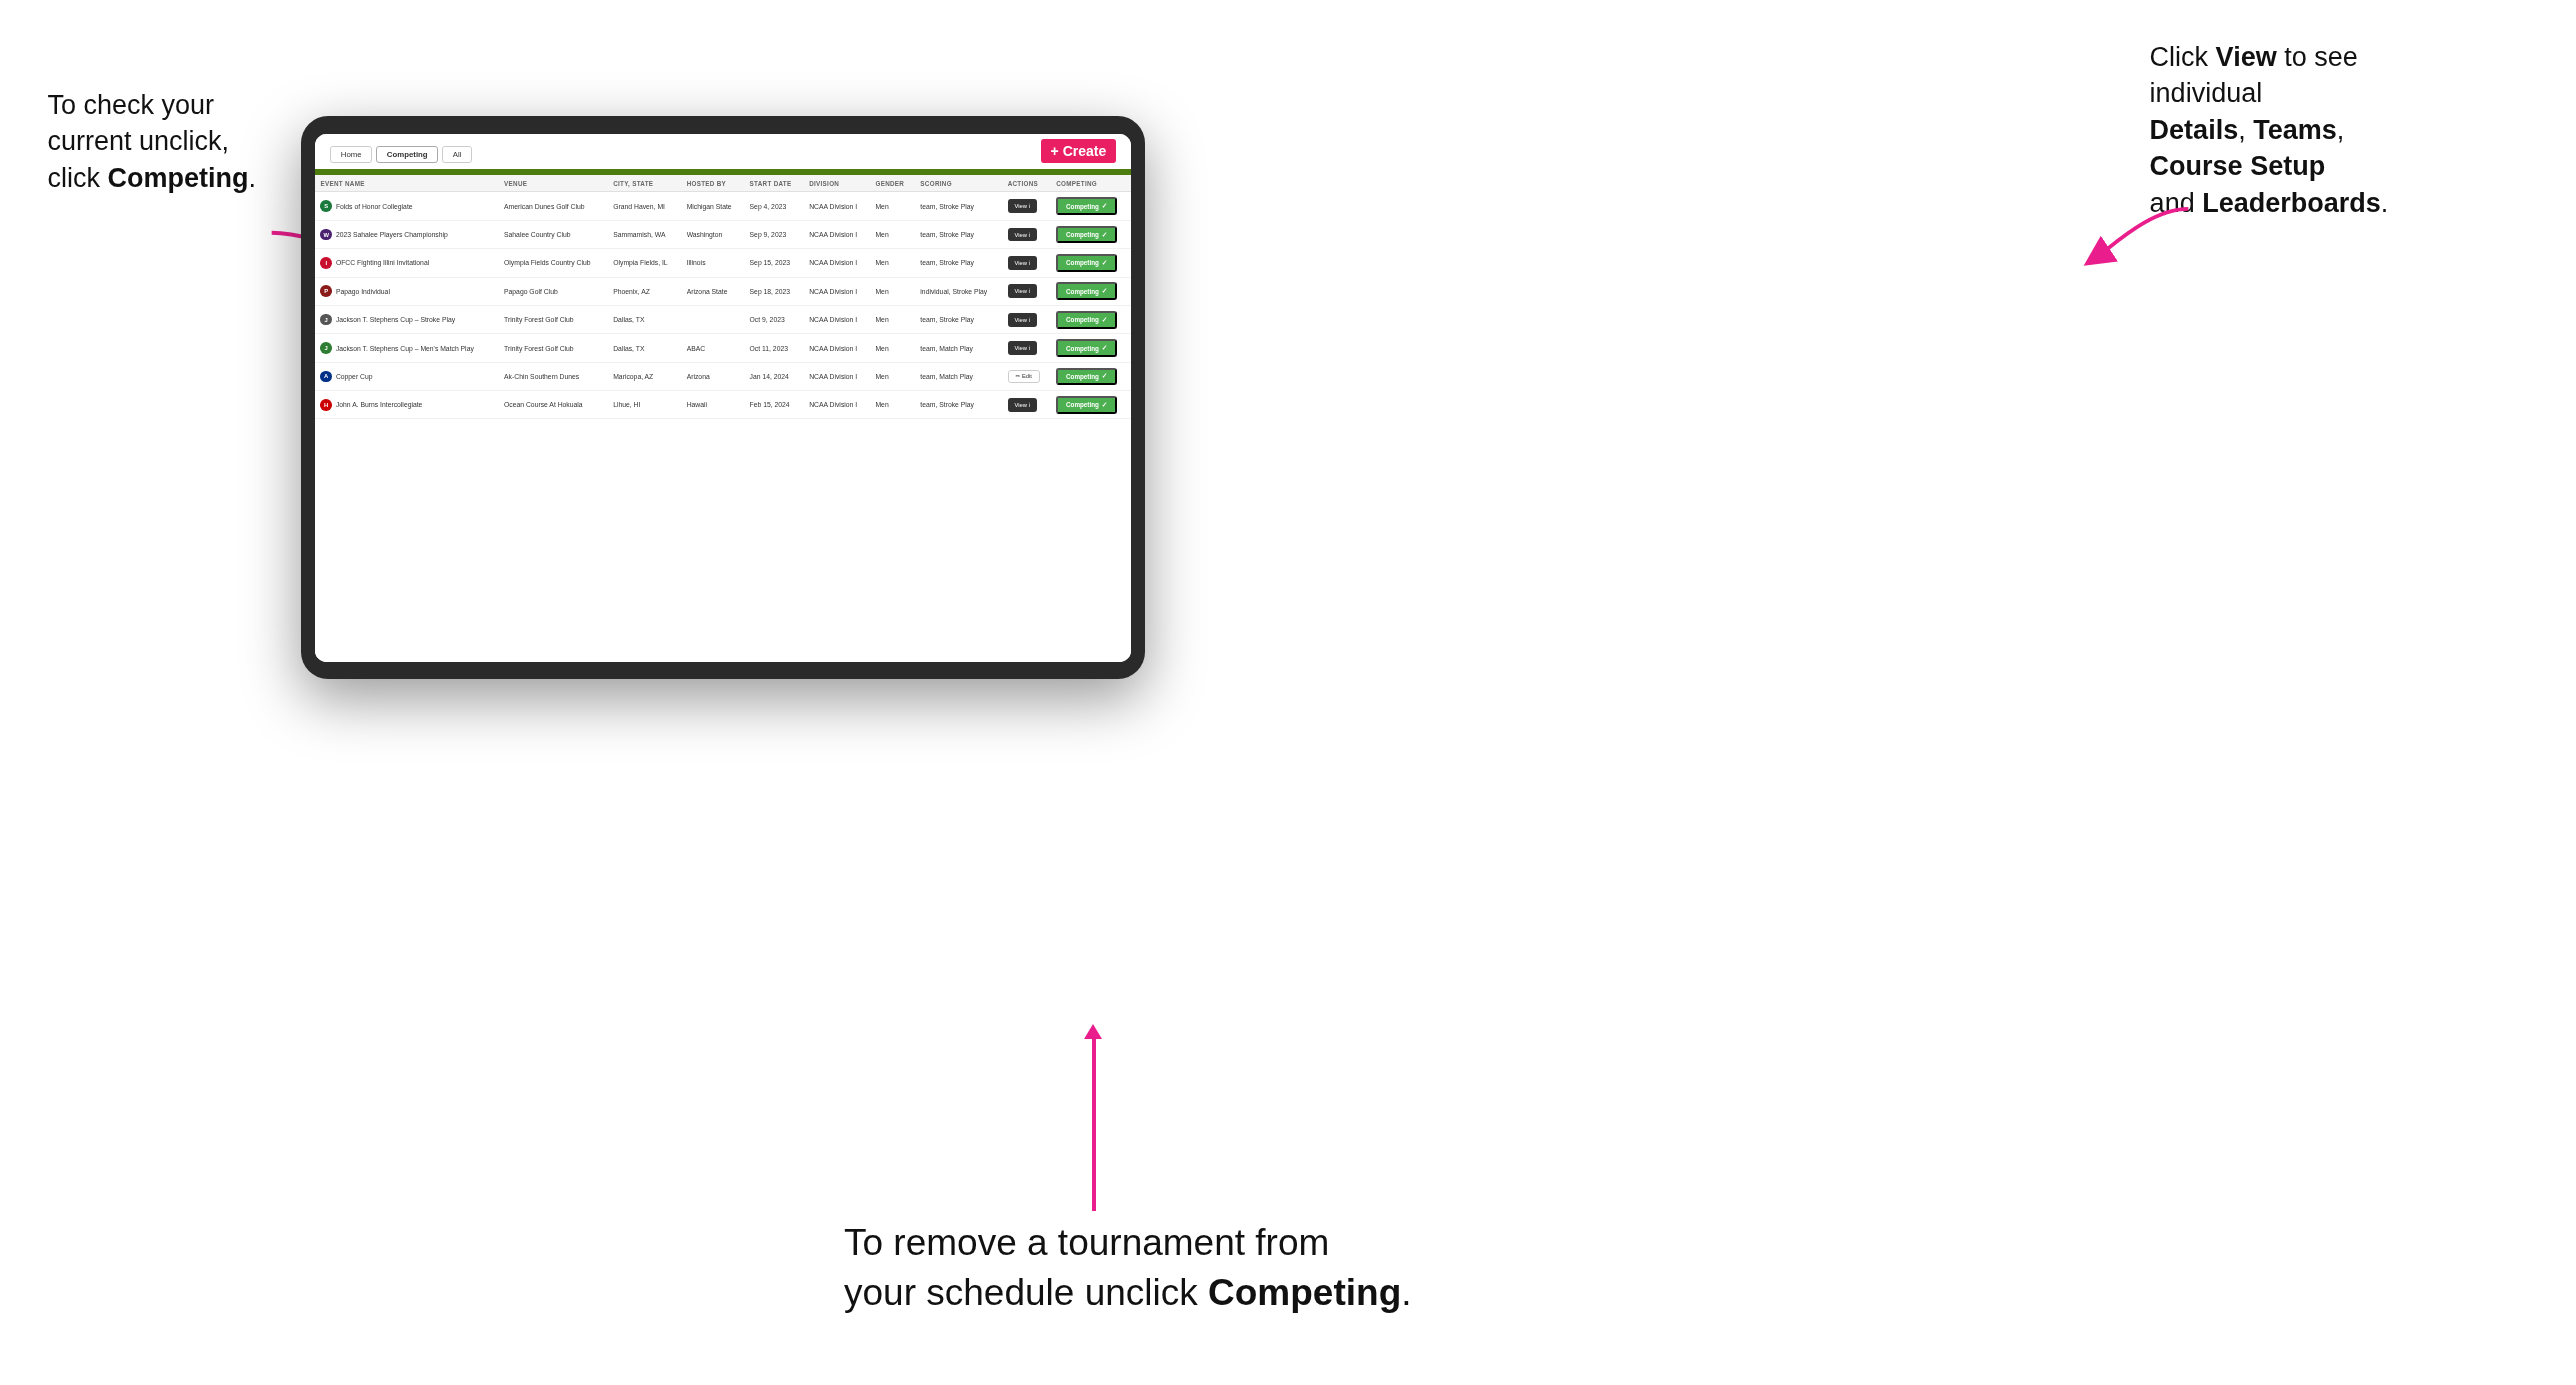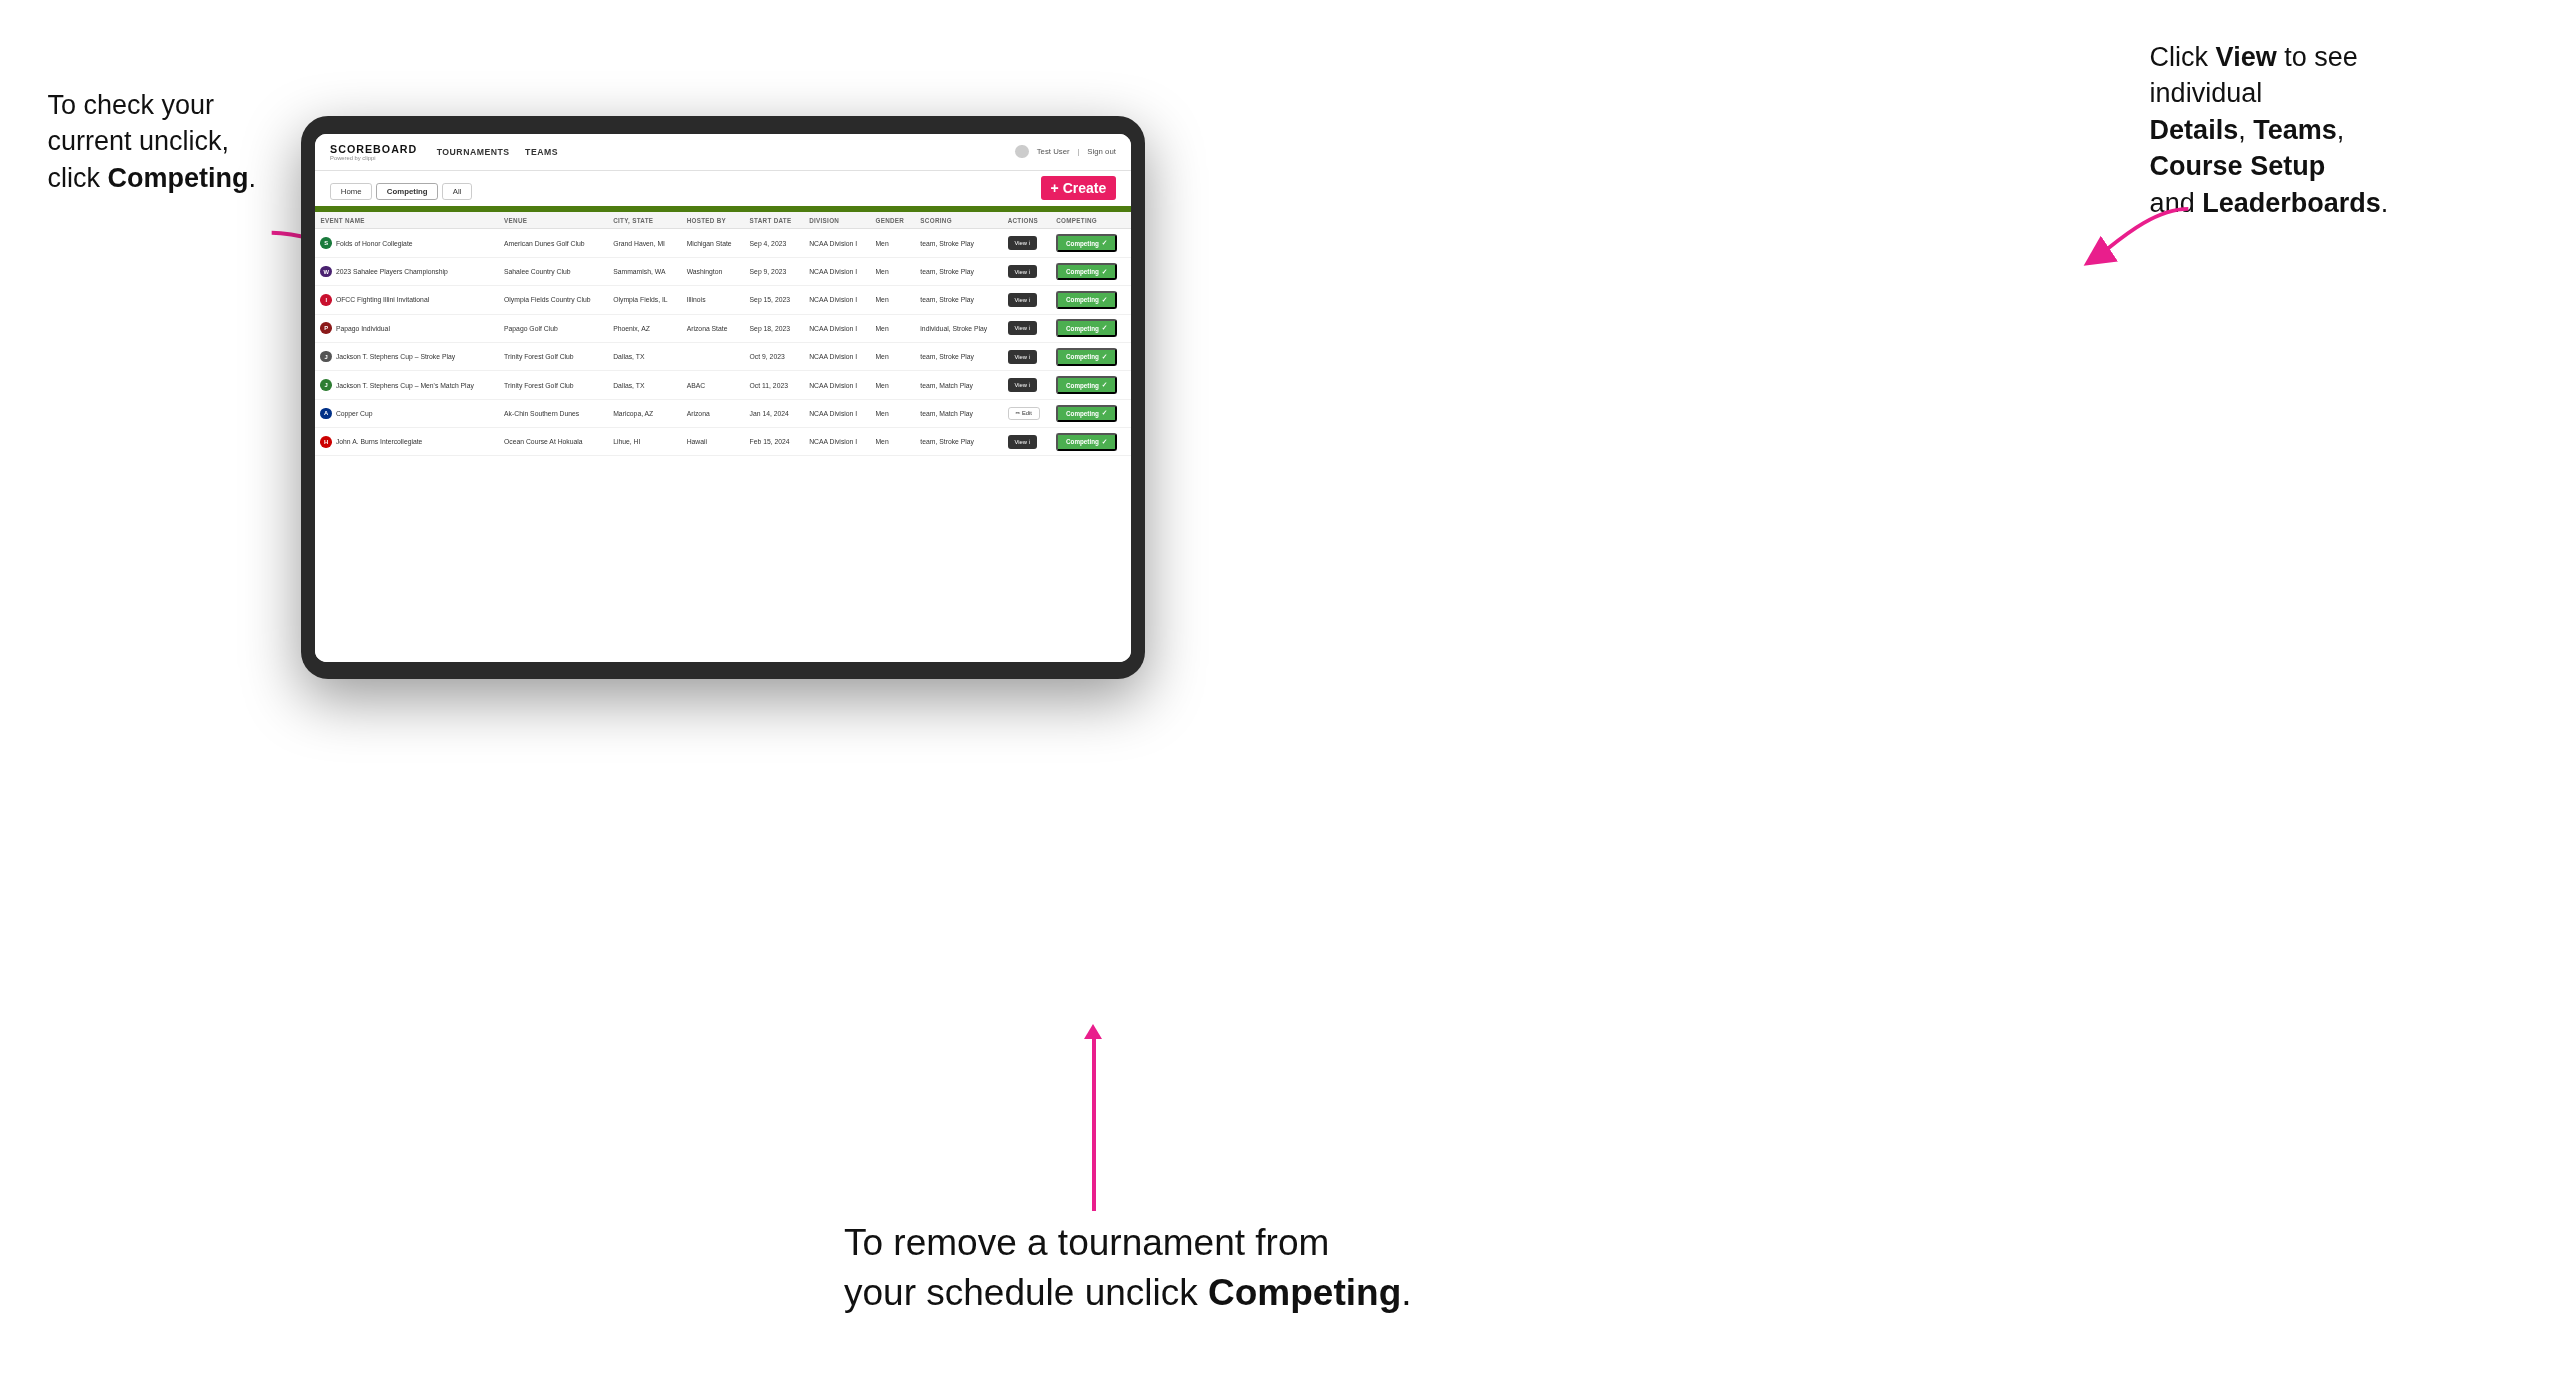--- a/index.html
+++ b/index.html
@@ -317,34 +317,20 @@
     </marker>
   </defs>
   <path d="M110,15 C70,15 30,55 15,65" stroke="#e91e8c" stroke-width="4" fill="none" marker-end="url(#arrowhead-right)"></path>
 </svg>
 
 <div class="vert-line"></div>
 
 <div class="tablet-shell">
   <div class="tablet-screen">
 
-    <div class="app-header">
-      <div class="scoreboard-logo">
-        <span class="logo-title">SCOREBOARD</span>
-        <span class="logo-sub">Powered by clippi</span>
-      </div>
-      <span class="nav-item">TOURNAMENTS</span>
-      <span class="nav-item">TEAMS</span>
-      <div class="header-right">
-        <div class="user-icon"></div>
-        <span class="header-user">Test User</span>
-        <span style="font-size:7.8px;color:#999;">|</span>
-        <span class="header-signout">Sign out</span>
-      </div>
-    </div>
 
     <div class="sub-header">
       <button class="filter-btn">Home</button>
       <button class="filter-btn active">Competing</button>
       <button class="filter-btn">All</button>
       <button class="create-btn">+ Create</button>
     </div>
 
     <div class="table-container">
       <table>

